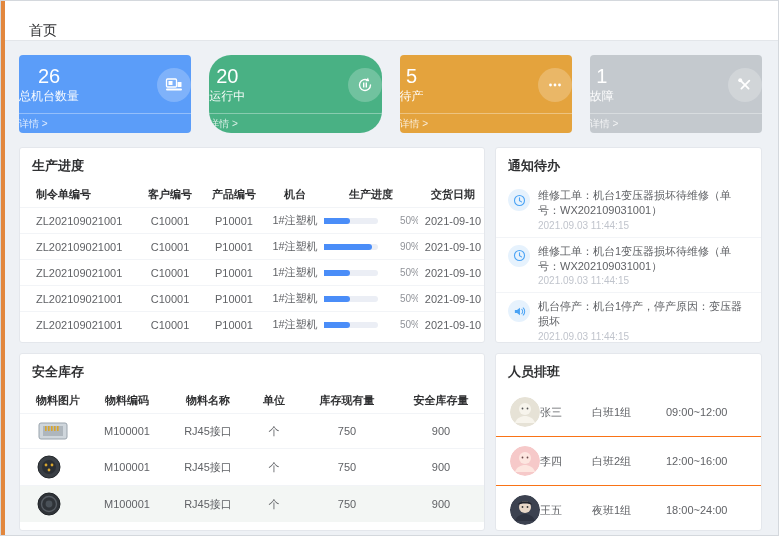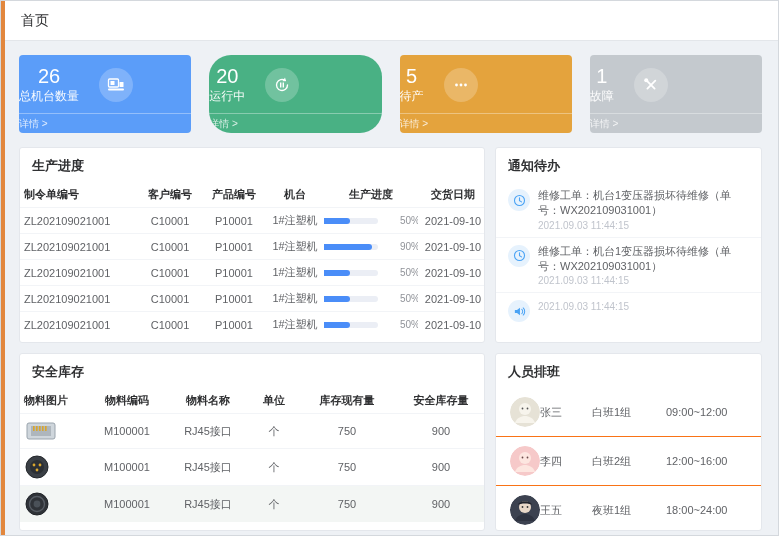--- a/index.html
+++ b/index.html
@@ -2,29 +2,29 @@
 <html><head>
 <meta charset="utf-8">
 <style>
   html,body{margin:0;padding:0;background:#dfe3e8;}
   .screen{position:relative;width:779px;height:536px;background:#eef1f5;
     font-family:"Liberation Sans","DejaVu Sans",sans-serif;overflow:hidden;
     border:1px solid #d4d8dd;box-sizing:border-box;}
   .edge-left{position:absolute;left:0;top:0;width:4px;height:100%;background:#e2873e;z-index:20;}
 
   .header{height:40px;background:#ffffff;border-bottom:1px solid #e3e6ea;
-    display:flex;align-items:center;padding-left:20px;box-sizing:border-box;}
+    display:flex;align-items:flex-end;padding-left:28px;box-sizing:border-box;}
   .header-title{font-size:14px;color:#303133;}
 
   .content{padding:14px 16px 0 18px;}
 
   
   .cards-row{display:flex;gap:18px;margin-bottom:14px;}
   .card{flex:1;height:78px;border-radius:4px;color:#fff;position:relative;overflow:hidden;cursor:pointer;}
-  .card-body{display:flex;align-items:center;justify-content:flex-start;gap:20px;height:56px;padding-top:2px;}
+  .card-body{display:flex;align-items:center;justify-content:space-between;gap:20px;height:56px;padding-top:2px;}
   .card-nums{text-align:center;}
   .card-value{font-size:20px;line-height:1.15;}
   .card-label{font-size:12px;opacity:.95;}
   .card-icon{width:34px;height:34px;border-radius:50%;background:rgba(255,255,255,.22);
     display:flex;align-items:center;justify-content:center;}
   .card-detail{position:absolute;left:0;right:0;bottom:0;height:19px;line-height:19px;
     text-align:left;font-size:10px;color:rgba(255,255,255,.8);
     border-top:1px solid rgba(255,255,255,.35);}
 
   
@@ -34,21 +34,21 @@
   .col-right{flex:1;min-width:0;}
   .panel{background:#fff;border:1px solid #e4e7ec;border-radius:3px;box-sizing:border-box;overflow:hidden;}
   .panel-title{font-size:13px;font-weight:bold;color:#303133;padding:9px 12px 7px;}
   .h-top{height:196px;}
   .h-bottom{height:178px;}
 
   
   table.tbl{width:100%;border-collapse:collapse;font-size:11px;color:#606266;table-layout:fixed;}
   .tbl th{font-size:11px;color:#303133;font-weight:bold;padding:5px 3px;text-align:center;white-space:nowrap;}
   .tbl td{padding:5px 3px;text-align:center;border-top:1px solid #f2f4f7;white-space:nowrap;overflow:hidden;}
-  .tbl .c-left{text-align:left;padding-left:4px;}
+  .tbl .c-left{text-align:left;padding-left:16px;}
   .inv-tbl tr.tint td{background:#f3f6f4;}
 
   .prog{display:flex;align-items:center;justify-content:center;gap:22px;}
   .track{width:56px;height:6px;background:#ebeef5;border-radius:3px;overflow:hidden;flex:none;}
   .fill{height:100%;background:#4a8df8;border-radius:3px;}
   .pct{font-size:10px;color:#909399;}
 
   
   .notice{display:flex;gap:8px;padding:6px 12px;cursor:pointer;}
   .notice + .notice{border-top:1px solid #f2f4f7;}
@@ -285,20 +285,21 @@
         </div>
 
         <div class="notice">
           <div class="notice-icon">
             <svg width="13" height="13" viewBox="0 0 14 14">
                 <path d="M2 5.5h2.3L7.5 3v8L4.3 8.5H2z" fill="#4aa3f5"></path>
                 <path d="M9.5 4.7a3.2 3.2 0 0 1 0 4.6M11 3.2a5.3 5.3 0 0 1 0 7.6" fill="none" stroke="#4aa3f5" stroke-width="1.1" stroke-linecap="round"></path>
               </svg>
           </div>
           <div>
+            <div class="notice-text">机台停产：机台1停产，停产原因：变压器损坏</div>
             <div class="notice-time">2021.09.03 11:44:15</div>
           </div>
         </div>
 
       </div>
     </div>
 
     <div class="grid">
       <div class="col-left panel h-bottom">
         <div class="panel-title">安全库存</div>

